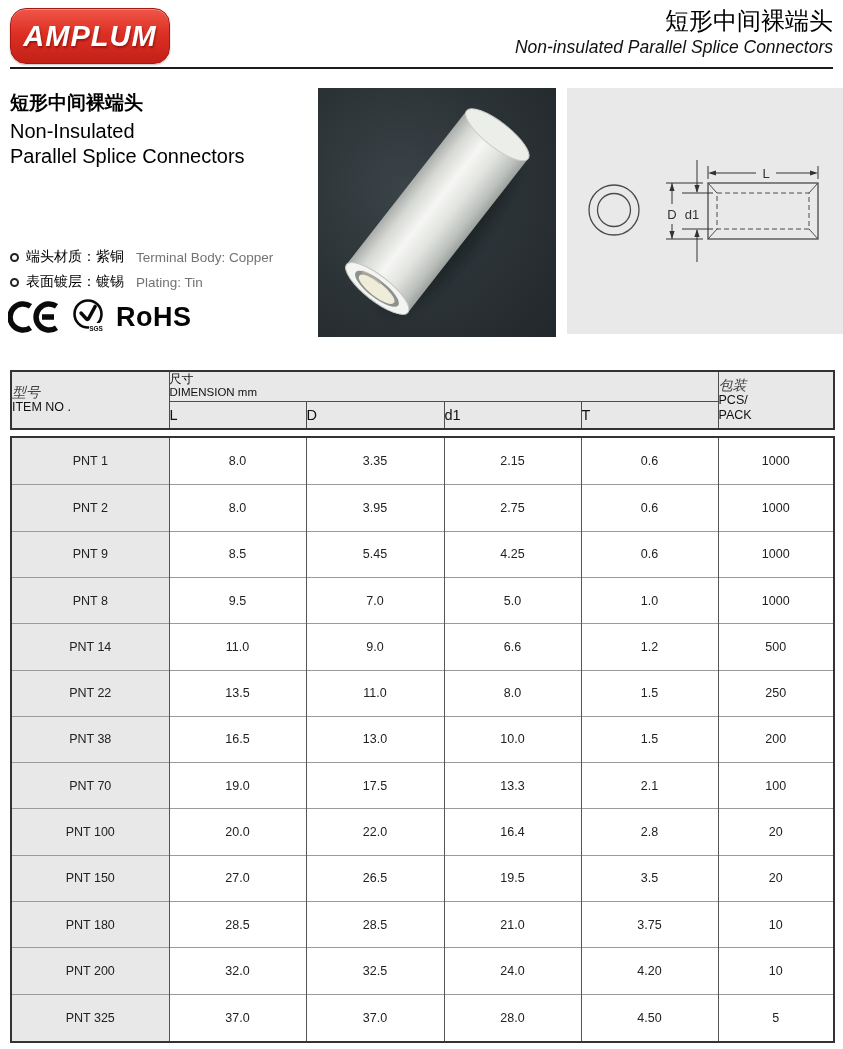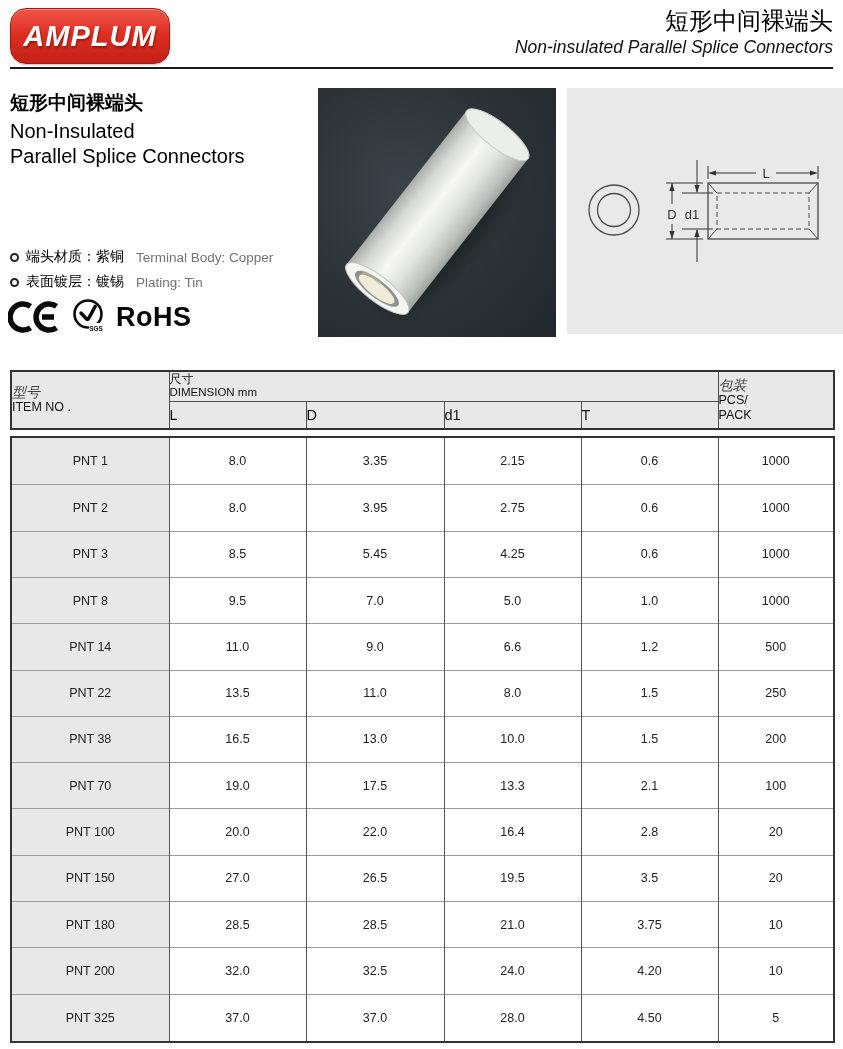--- a/index.html
+++ b/index.html
@@ -233,21 +233,21 @@
         </tr>
         <tr>
           <td>PNT 2</td>
           <td>8.0</td>
           <td>3.95</td>
           <td>2.75</td>
           <td>0.6</td>
           <td>1000</td>
         </tr>
         <tr>
-          <td>PNT 3</td>
+          <td>PNT 9</td>
           <td>8.5</td>
           <td>5.45</td>
           <td>4.25</td>
           <td>0.6</td>
           <td>1000</td>
         </tr>
         <tr>
           <td>PNT 8</td>
           <td>9.5</td>
           <td>7.0</td>

